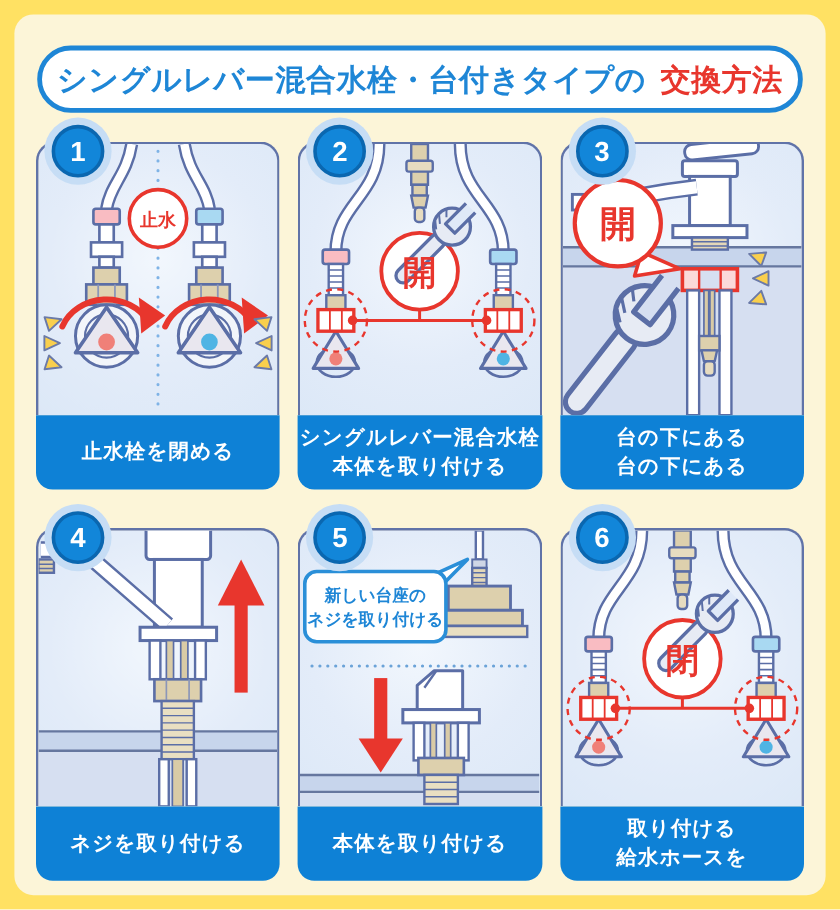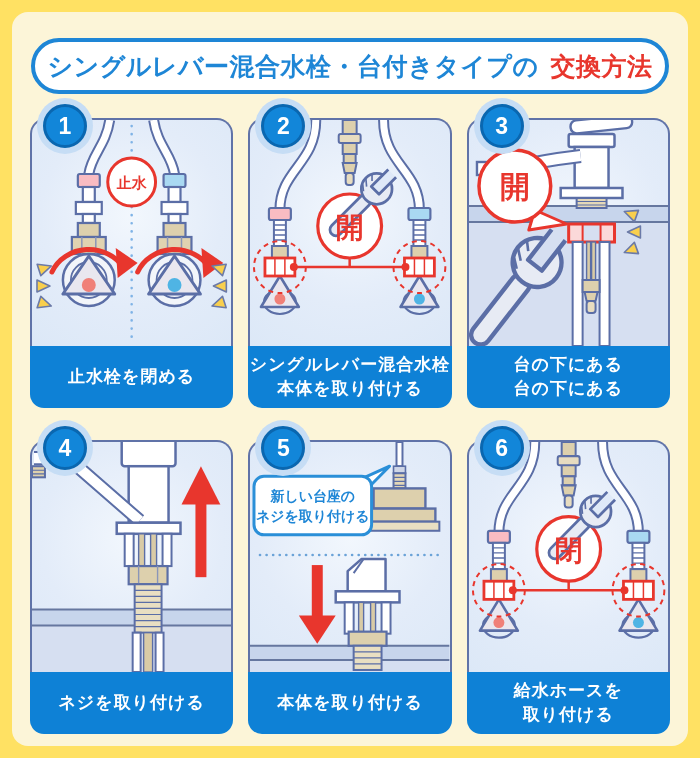--- a/index.html
+++ b/index.html
@@ -312,20 +312,20 @@
 
       <div class="panel r2">
         <div class="badge">6</div>
         <div class="art">
           <svg viewBox="0 0 200 228" preserveAspectRatio="none">
             <use href="#s-scene26"></use>
             <text x="100" y="117" text-anchor="middle" font-size="28" class="t-red">閉</text>
           </svg>
         </div>
         <div class="cap">
+          <div>取り付ける</div>
           <div>給水ホースを</div>
-          <div>取り付ける</div>
         </div>
       </div>
 
     </div>
   </div>
 </div>
 
 </body></html>

